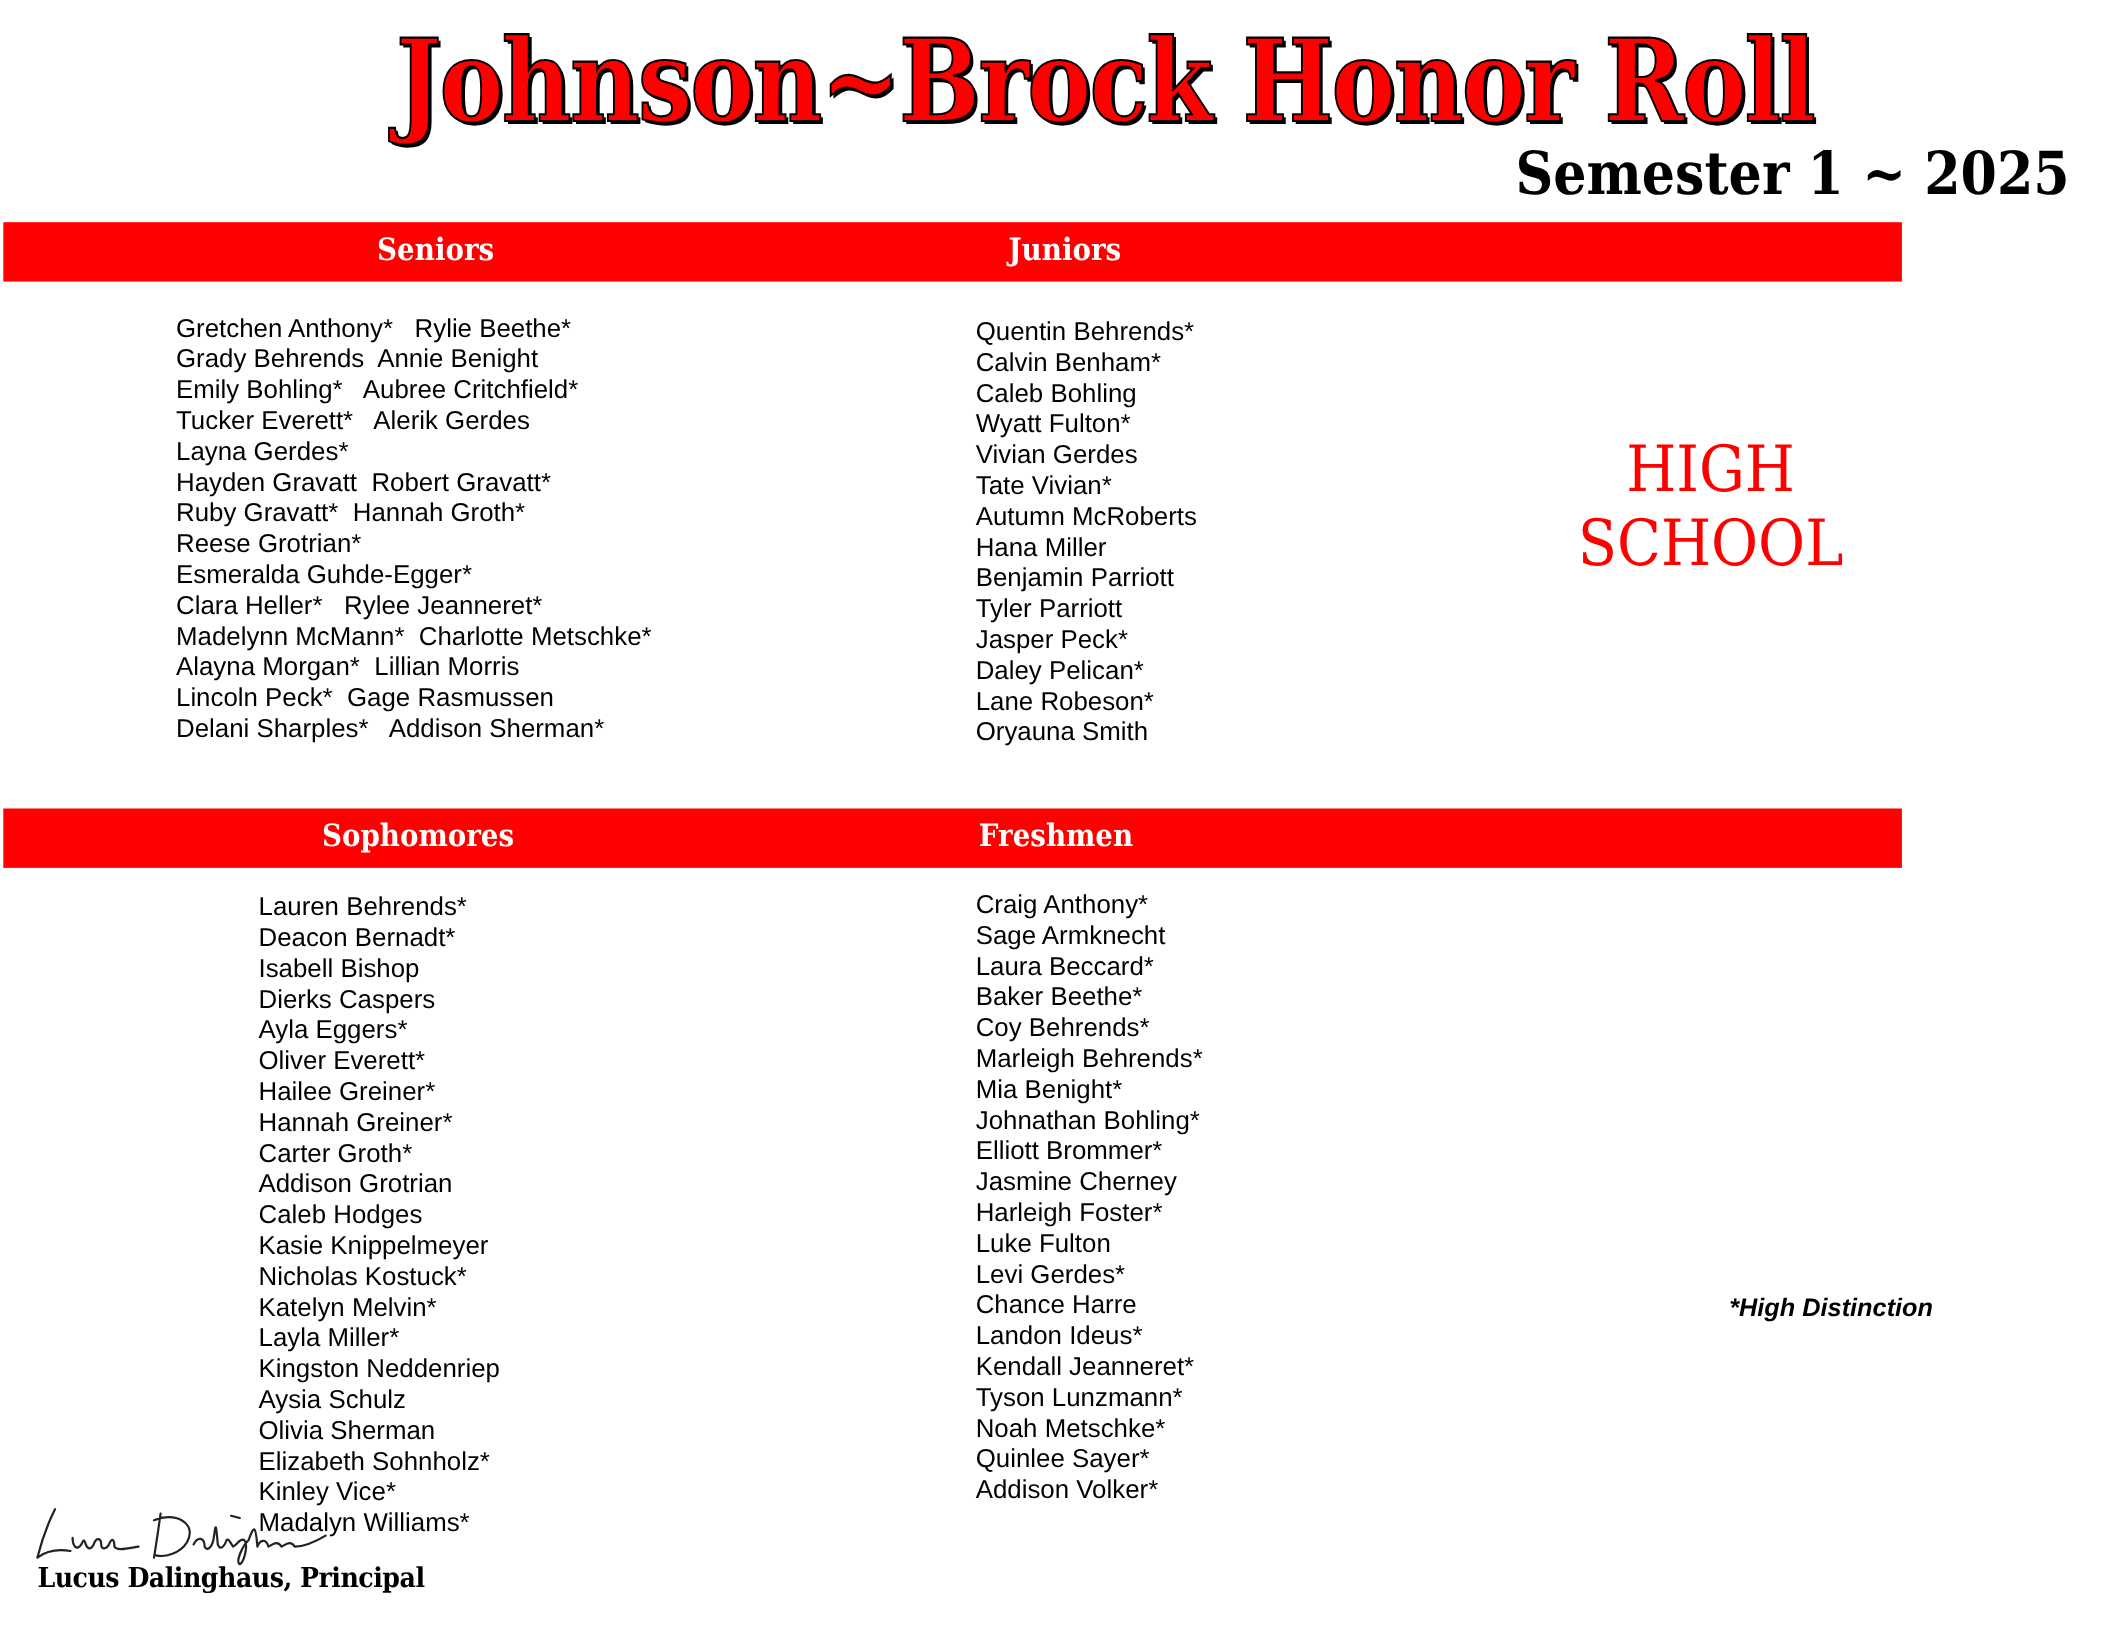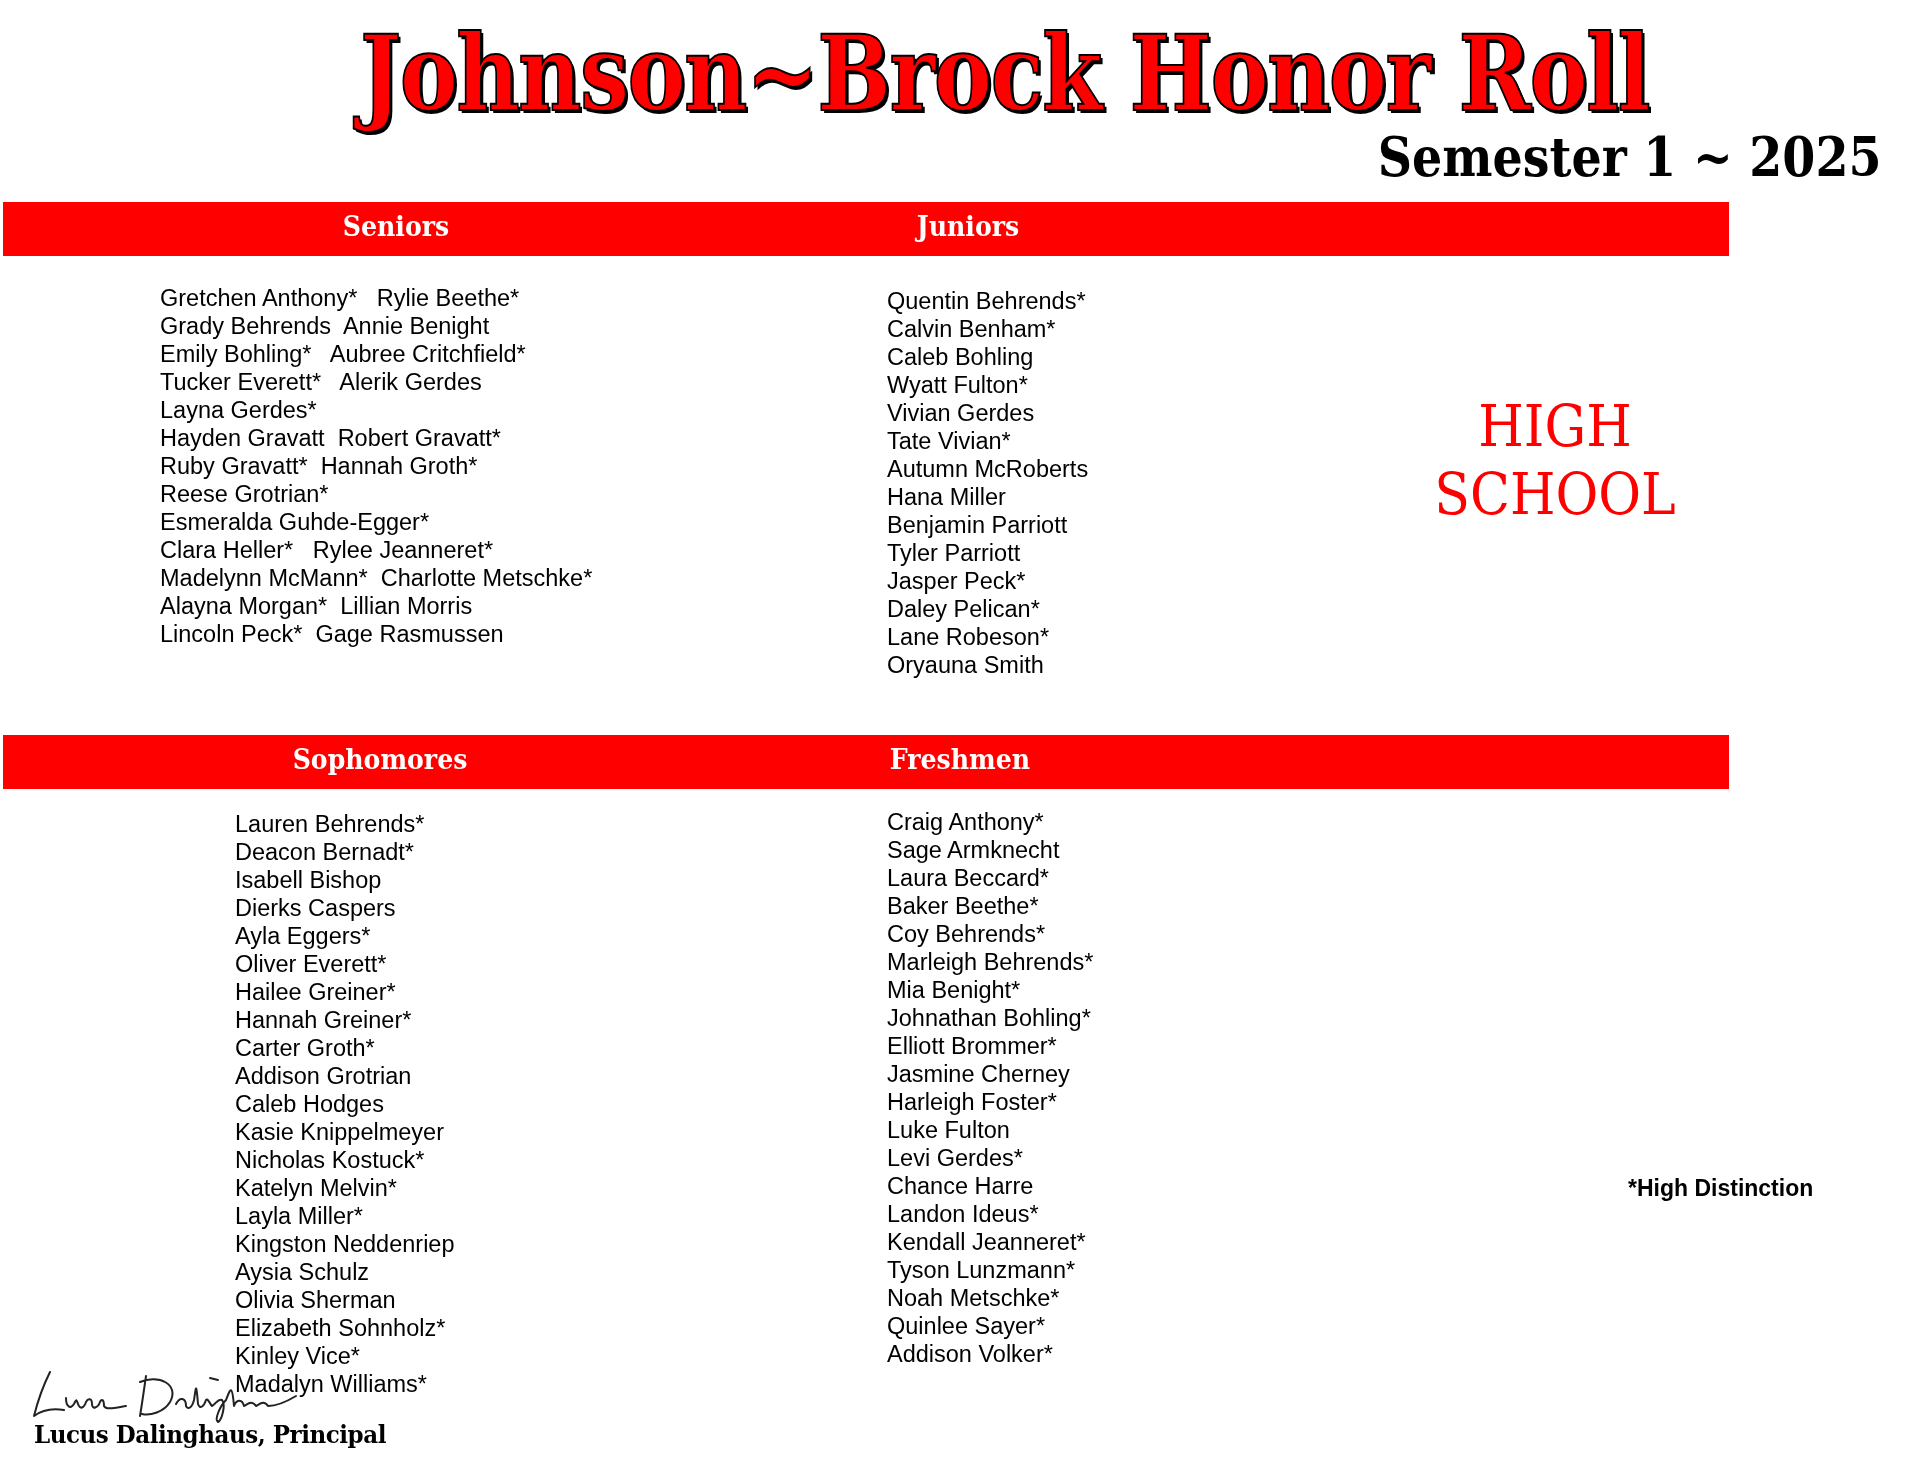--- a/index.html
+++ b/index.html
@@ -87,24 +87,25 @@
       width: 310px;
       text-align: center;
       font-family: "DejaVu Serif", serif;
       font-size: 58px;
       line-height: 68px;
       color: #ff0000;
       transform: scaleX(0.9);
     }
     .legend {
       position: absolute;
-      left: 1628px;
+      left: 1572px;
       top: 1175px;
       font-size: 23px;
       font-weight: bold;
+      font-style: italic;
       color: #000;
       white-space: nowrap;
     }
     .signature {
       position: absolute;
       left: 30px;
       top: 1360px;
       width: 270px;
       height: 66px;
     }
@@ -140,20 +141,21 @@
     <span class="row">Tucker Everett*   Alerik Gerdes</span>
     <span class="row">Layna Gerdes*</span>
     <span class="row">Hayden Gravatt  Robert Gravatt*</span>
     <span class="row">Ruby Gravatt*  Hannah Groth*</span>
     <span class="row">Reese Grotrian*</span>
     <span class="row">Esmeralda Guhde-Egger*</span>
     <span class="row">Clara Heller*   Rylee Jeanneret*</span>
     <span class="row">Madelynn McMann*  Charlotte Metschke*</span>
     <span class="row">Alayna Morgan*  Lillian Morris</span>
     <span class="row">Lincoln Peck*  Gage Rasmussen</span>
+    <span class="row">Delani Sharples*   Addison Sherman*</span>
   </div>
 <div class="col juniors">
     <span class="row">Quentin Behrends*</span>
     <span class="row">Calvin Benham*</span>
     <span class="row">Caleb Bohling</span>
     <span class="row">Wyatt Fulton*</span>
     <span class="row">Vivian Gerdes</span>
     <span class="row">Tate Vivian*</span>
     <span class="row">Autumn McRoberts</span>
     <span class="row">Hana Miller</span>

